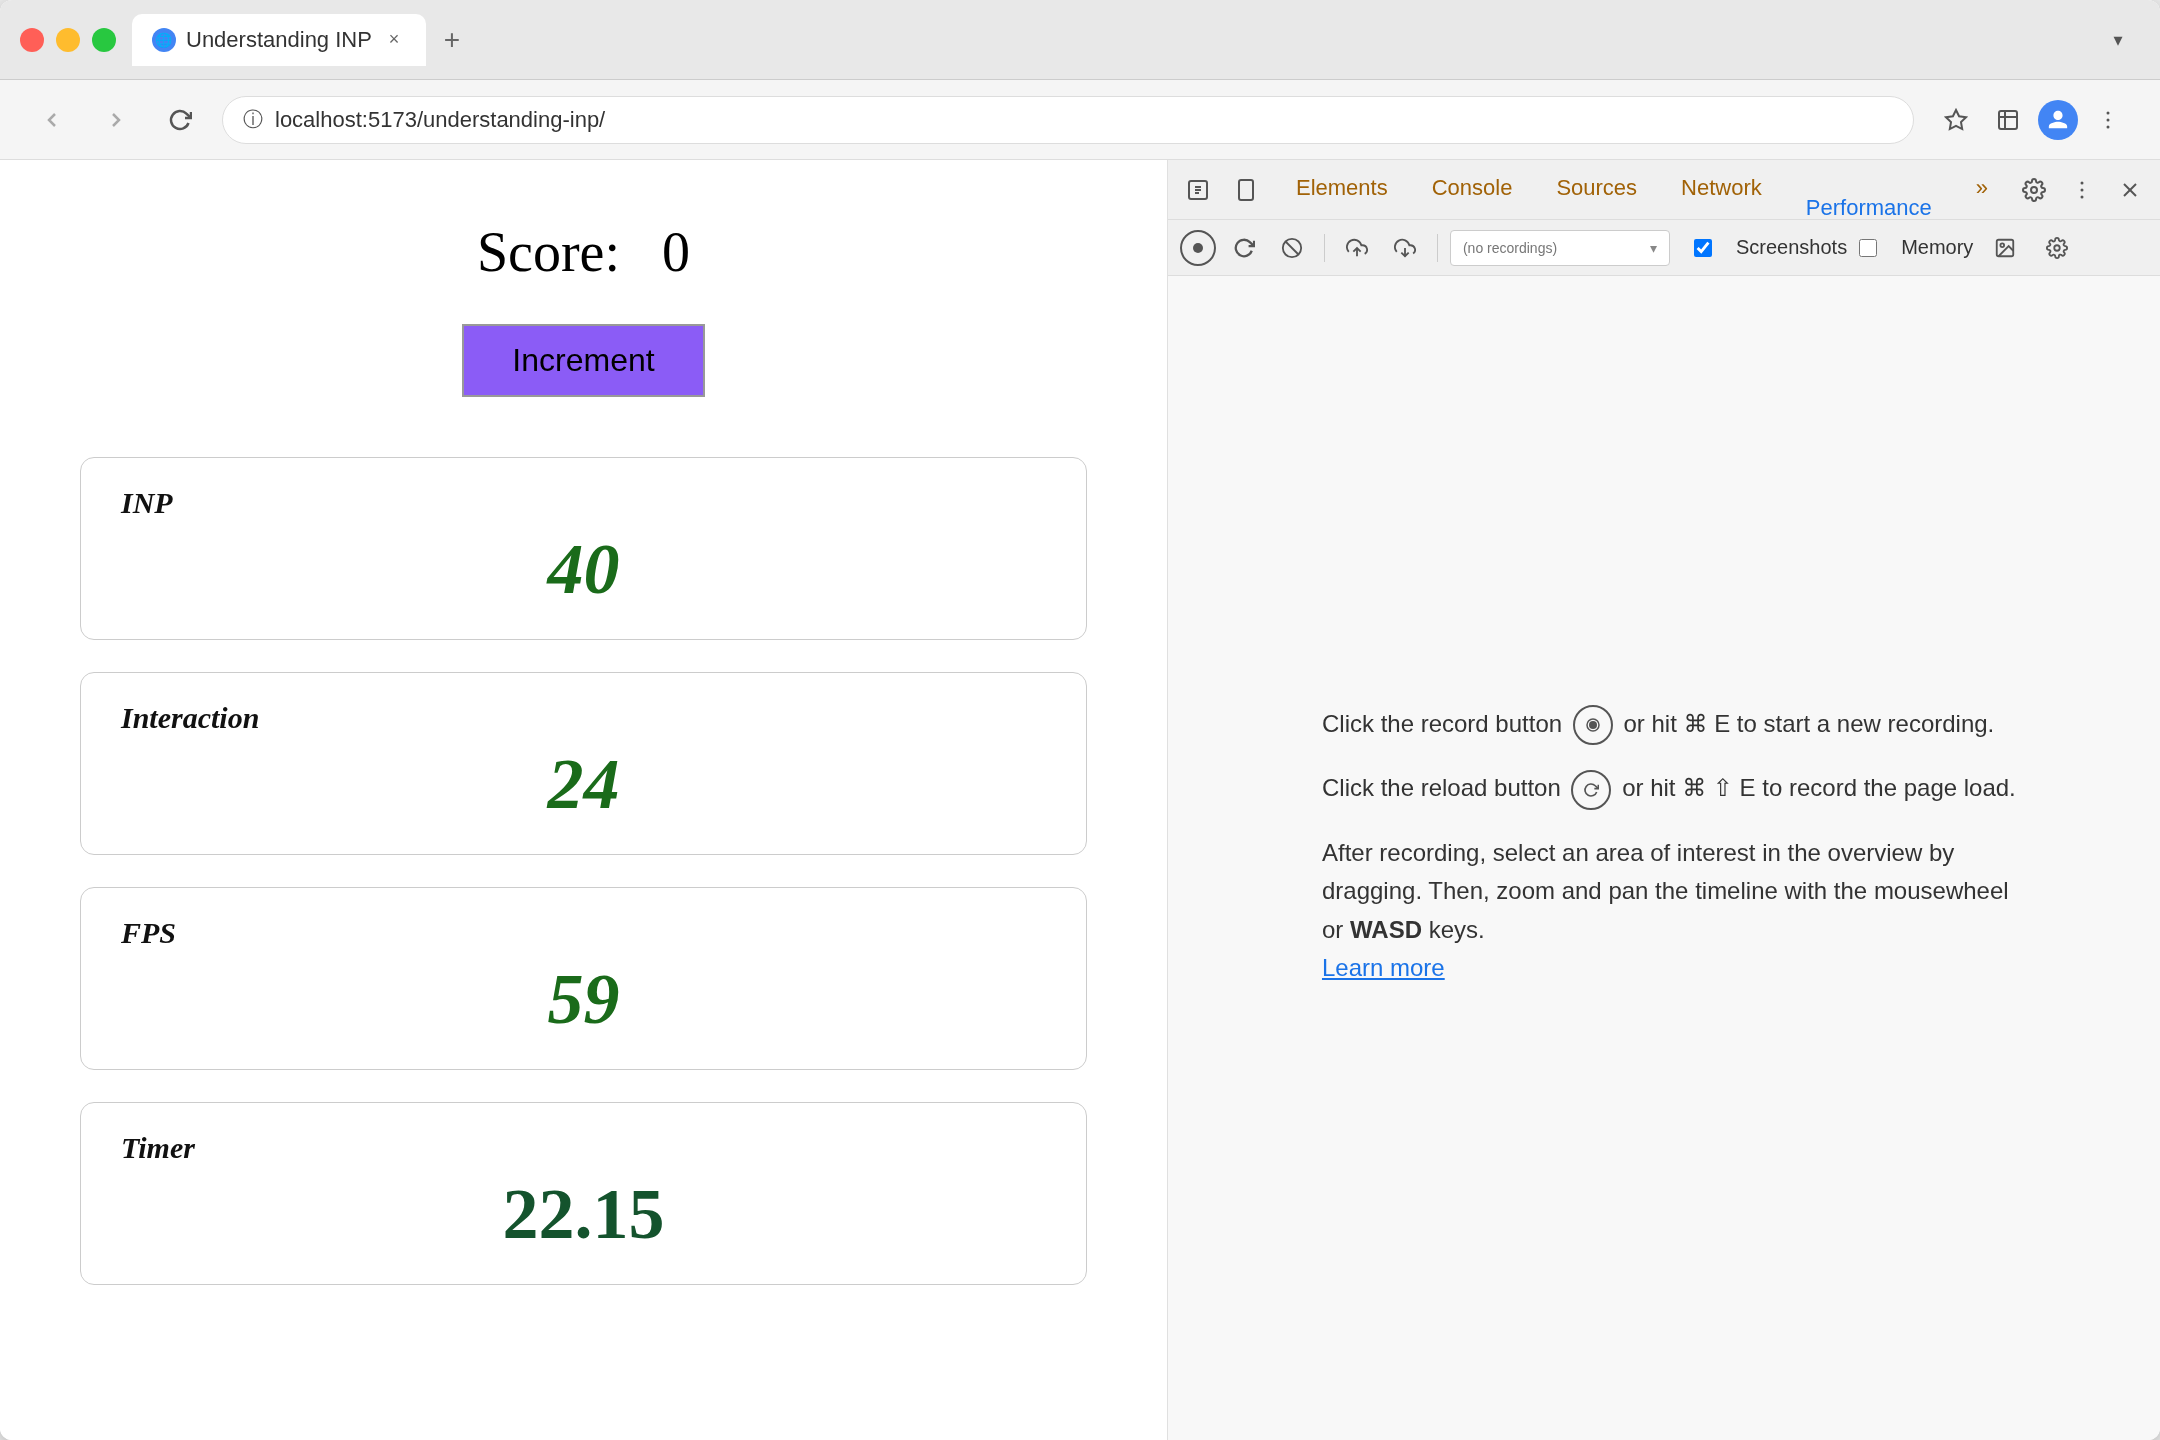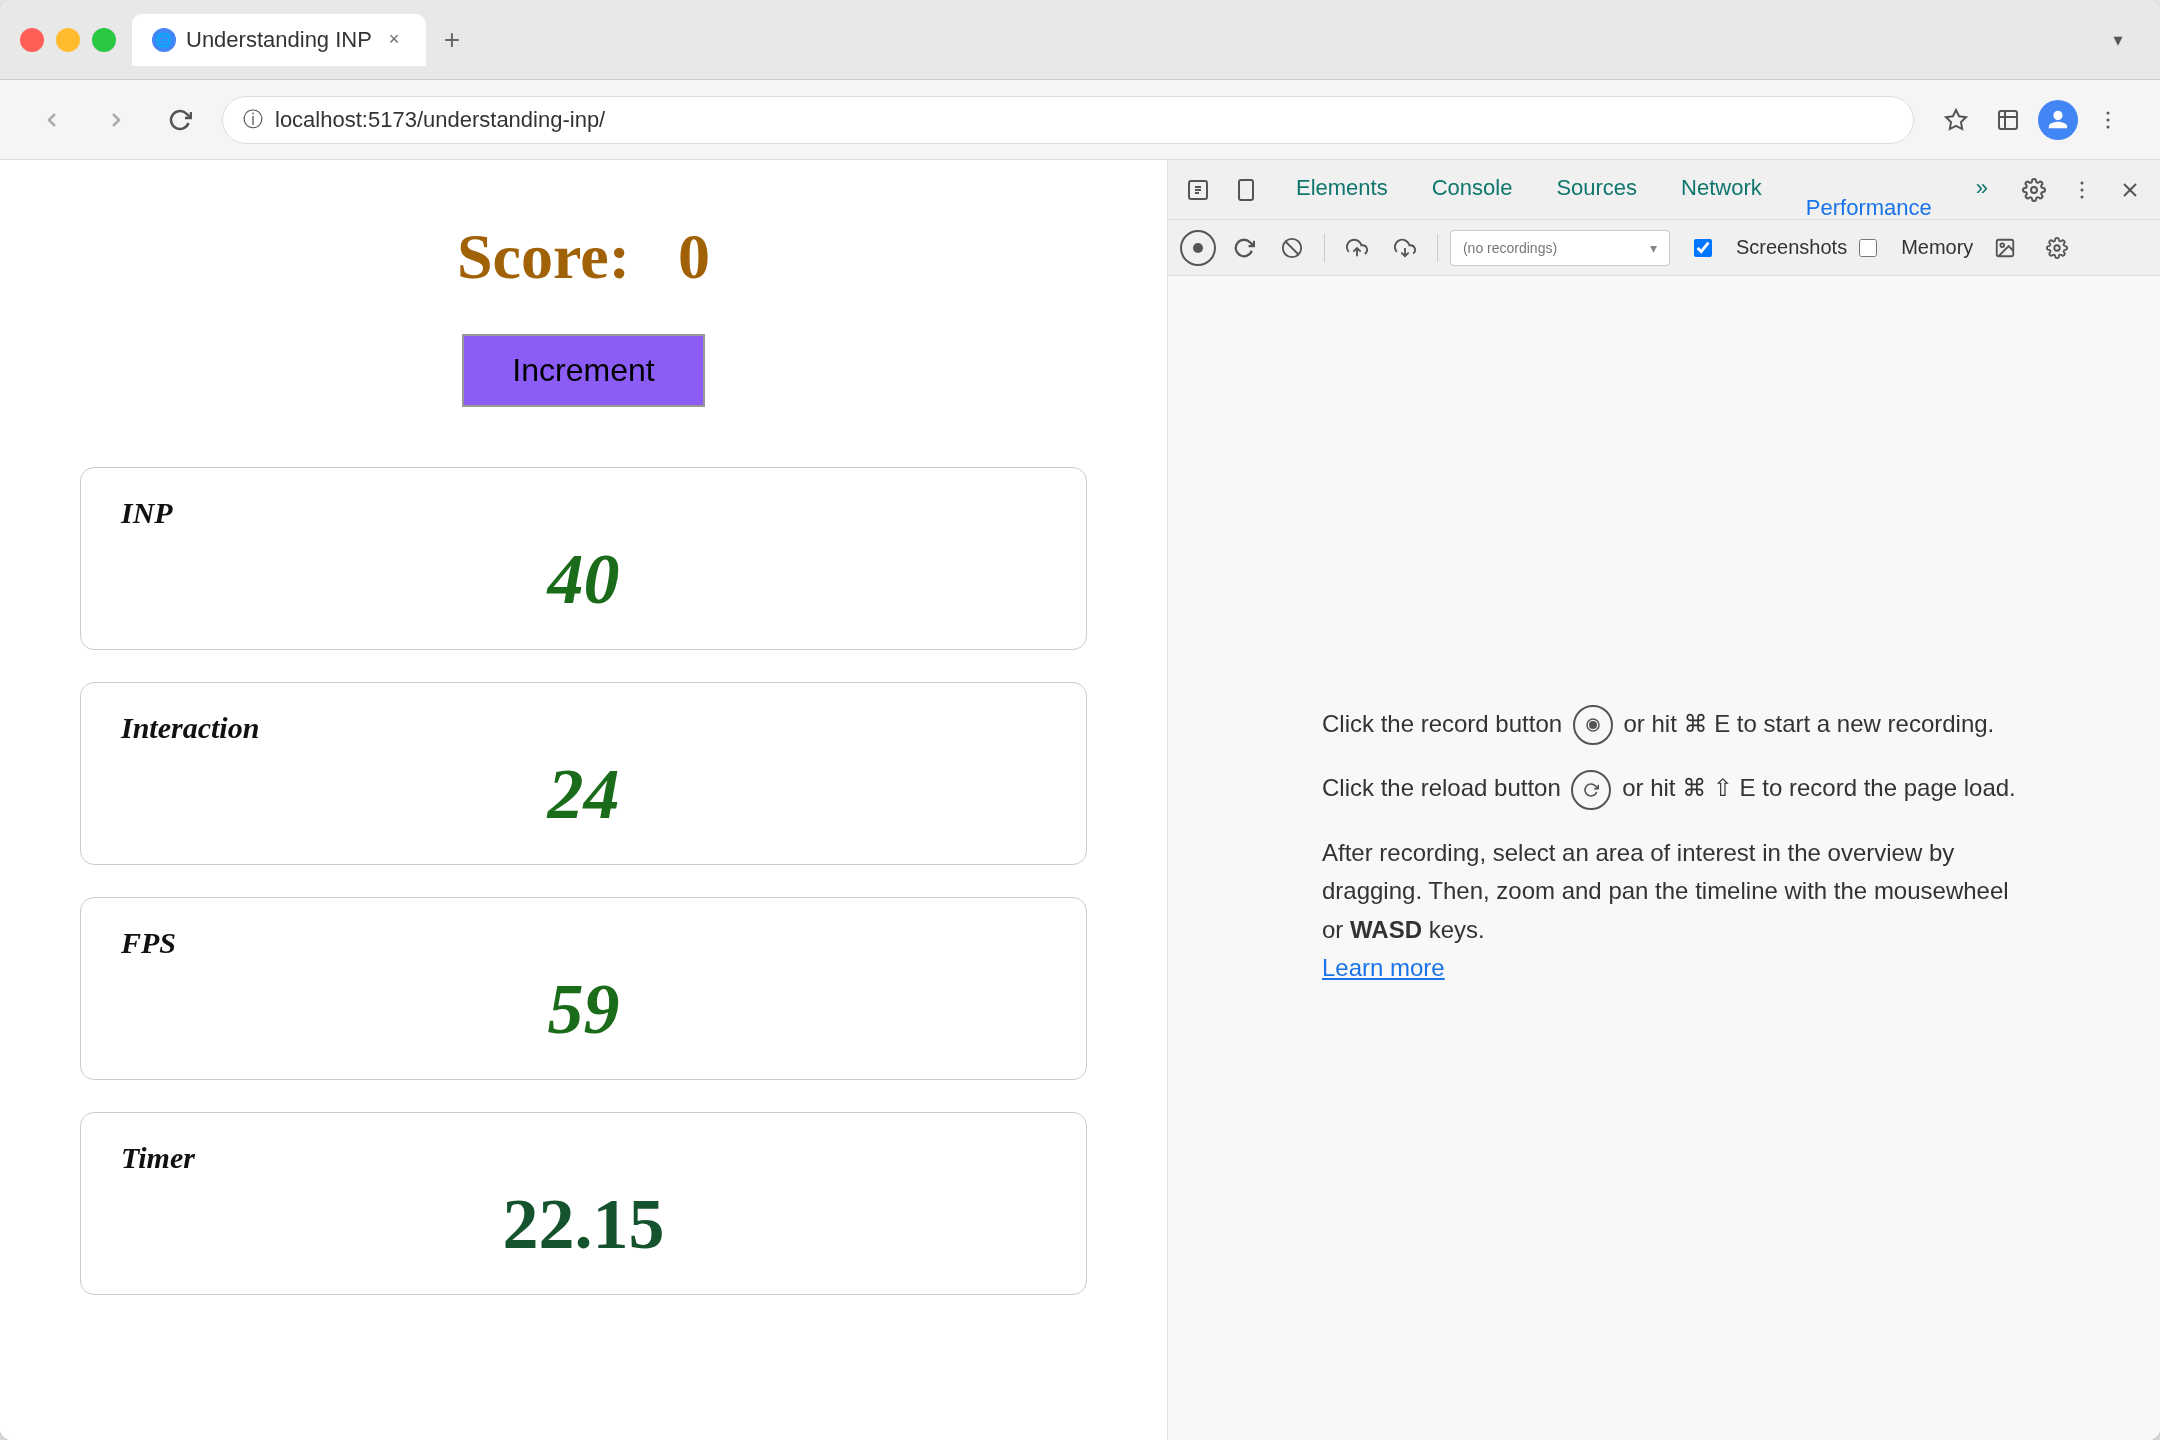--- a/index.html
+++ b/index.html
@@ -180,25 +180,25 @@
     .webpage {
       width: 1264px;
       background: #fff;
       padding: 60px 80px;
       overflow-y: auto;
       border-right: 1px solid #e0e0e0;
     }
 
     .score-title {
       font-family: Georgia, serif;
-      font-size: 64px;
-      font-weight: 700;
+      font-size: 56px;
+      font-weight: 400;
       text-align: center;
       margin-bottom: 40px;
-      color: #a16207;
+      color: #000000;
     }
 
     .increment-btn {
       display: block;
       margin: 0 auto 60px auto;
       padding: 16px 48px;
       font-size: 32px;
       background: #8b5cf6;
       border: 2px solid #999;
       cursor: pointer;
@@ -247,21 +247,21 @@
       background: #f0f0f0;
       border-bottom: 1px solid #ddd;
       height: 60px;
       padding: 0 8px;
       gap: 4px;
     }
     .devtools-tab {
       padding: 8px 20px;
       font-size: 22px;
       cursor: pointer;
-      color: #0f766e;
+      color: #a16207;
       border-bottom: 3px solid transparent;
       white-space: nowrap;
     }
     .devtools-tab.active {
       color: #1a73e8;
       border-bottom: 3px solid #be185d;
       margin-top: 40px;
     }
 
     .devtools-tab-icons {

